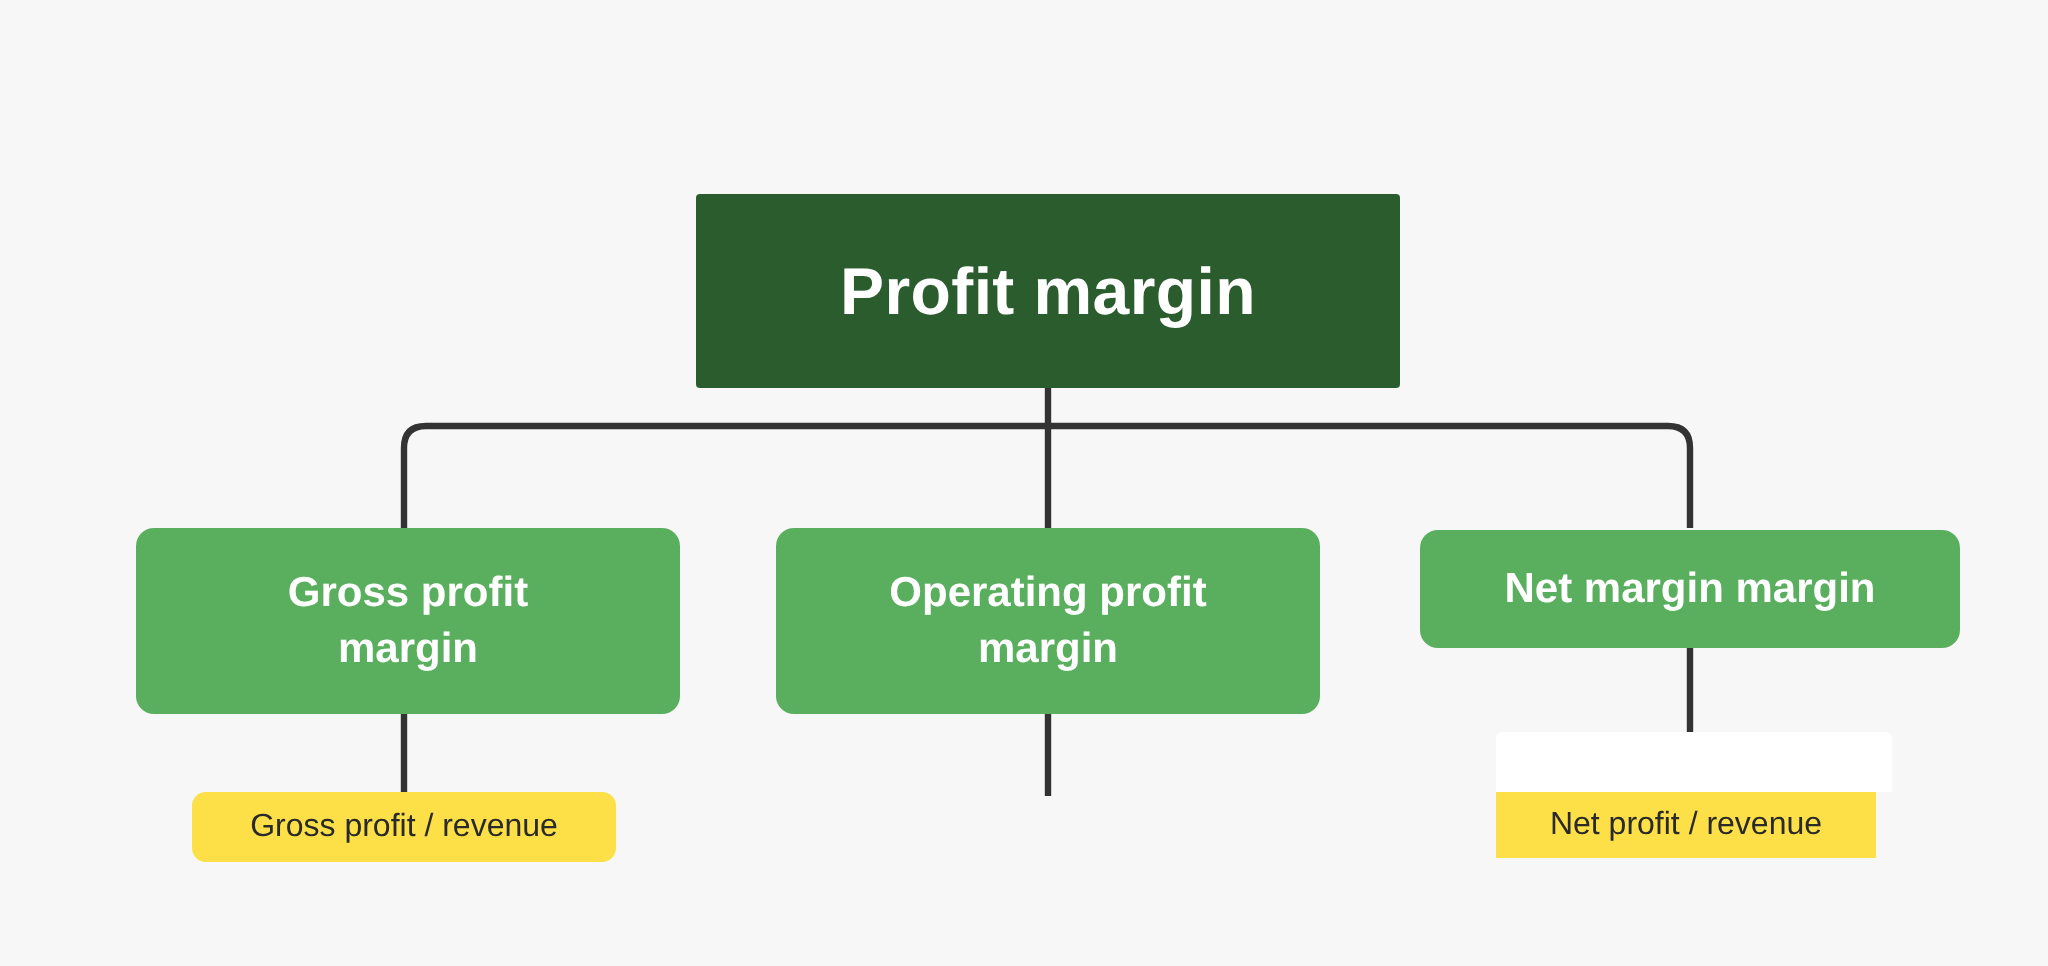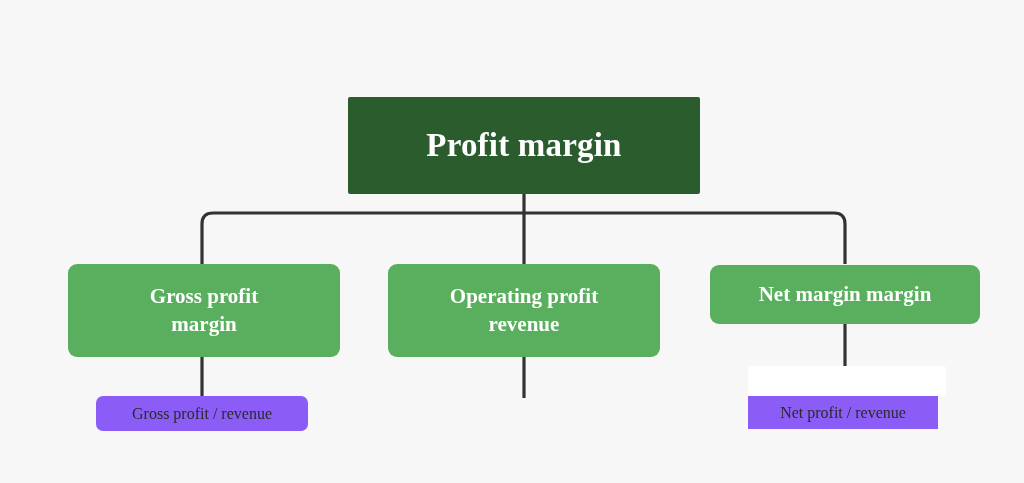--- a/index.html
+++ b/index.html
@@ -11,21 +11,20 @@
     width: 1024px;
     height: 483px;
     background: #f7f7f7;
     font-family: "Liberation Sans", sans-serif;
     overflow: hidden;
   }
   #diagram {
     position: relative;
     width: 1024px;
     height: 483px;
-    font-family: Liberation Serif, serif;
   }
   
   #connectors {
     position: absolute;
     left: 0;
     top: 0;
     width: 1024px;
     height: 483px;
   }
   
@@ -79,21 +78,21 @@
     left: 748px;
     top: 366px;
     width: 198px;
     height: 30px;
     background: #ffffff;
     border-radius: 3px 3px 0 0;
   }
   
   .formula-pill {
     position: absolute;
-    background: #8b5cf6;
+    background: #fde047;
     display: flex;
     align-items: center;
     justify-content: center;
     box-sizing: border-box;
     padding: 0 12px;
   }
   .formula-pill .pill-label {
     color: #2a2a2a;
     font-size: 16px;
     font-weight: normal;
@@ -127,21 +126,21 @@
   </div>
 
   <div class="white-panel"></div>
 
   <div class="child-node child-1">
     <span class="node-label">Gross profit
 margin</span>
   </div>
   <div class="child-node child-2">
     <span class="node-label">Operating profit
-revenue</span>
+margin</span>
   </div>
   <div class="child-node child-3">
     <span class="node-label">Net margin margin</span>
   </div>
 
   <div class="formula-pill pill-1">
     <span class="pill-label">Gross profit / revenue</span>
   </div>
   <div class="formula-pill pill-3">
     <span class="pill-label">Net profit / revenue</span>

